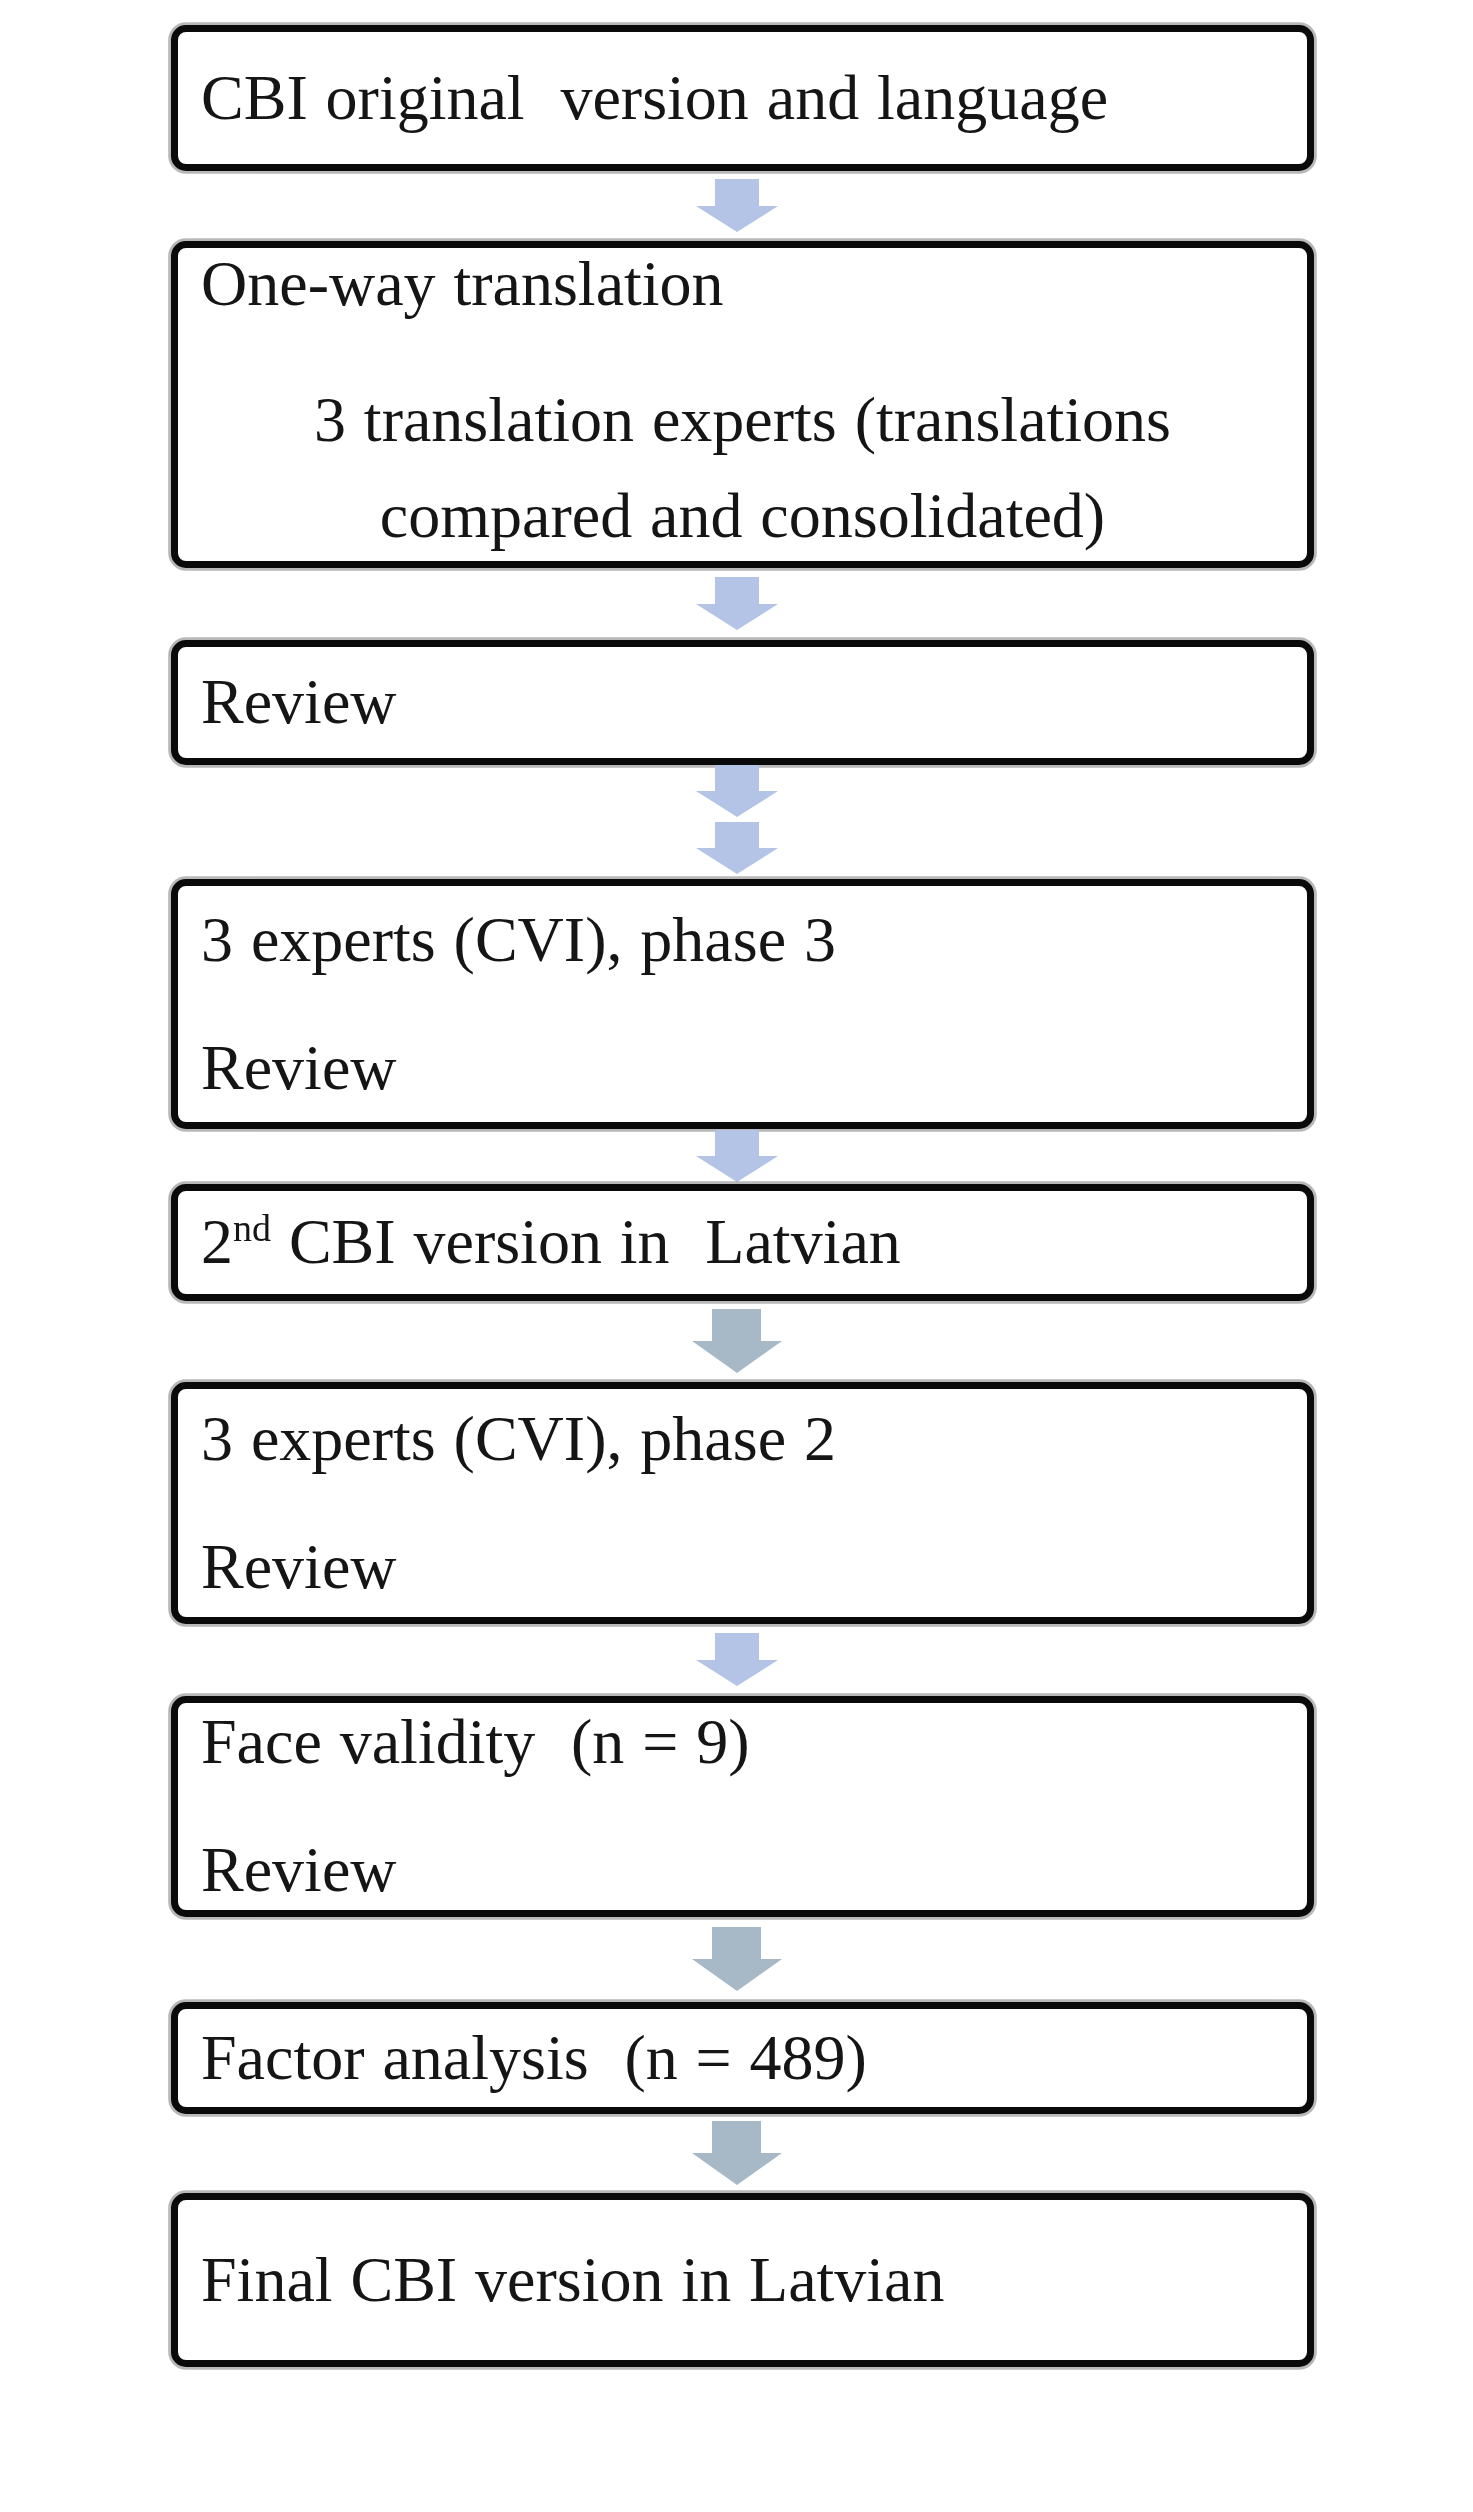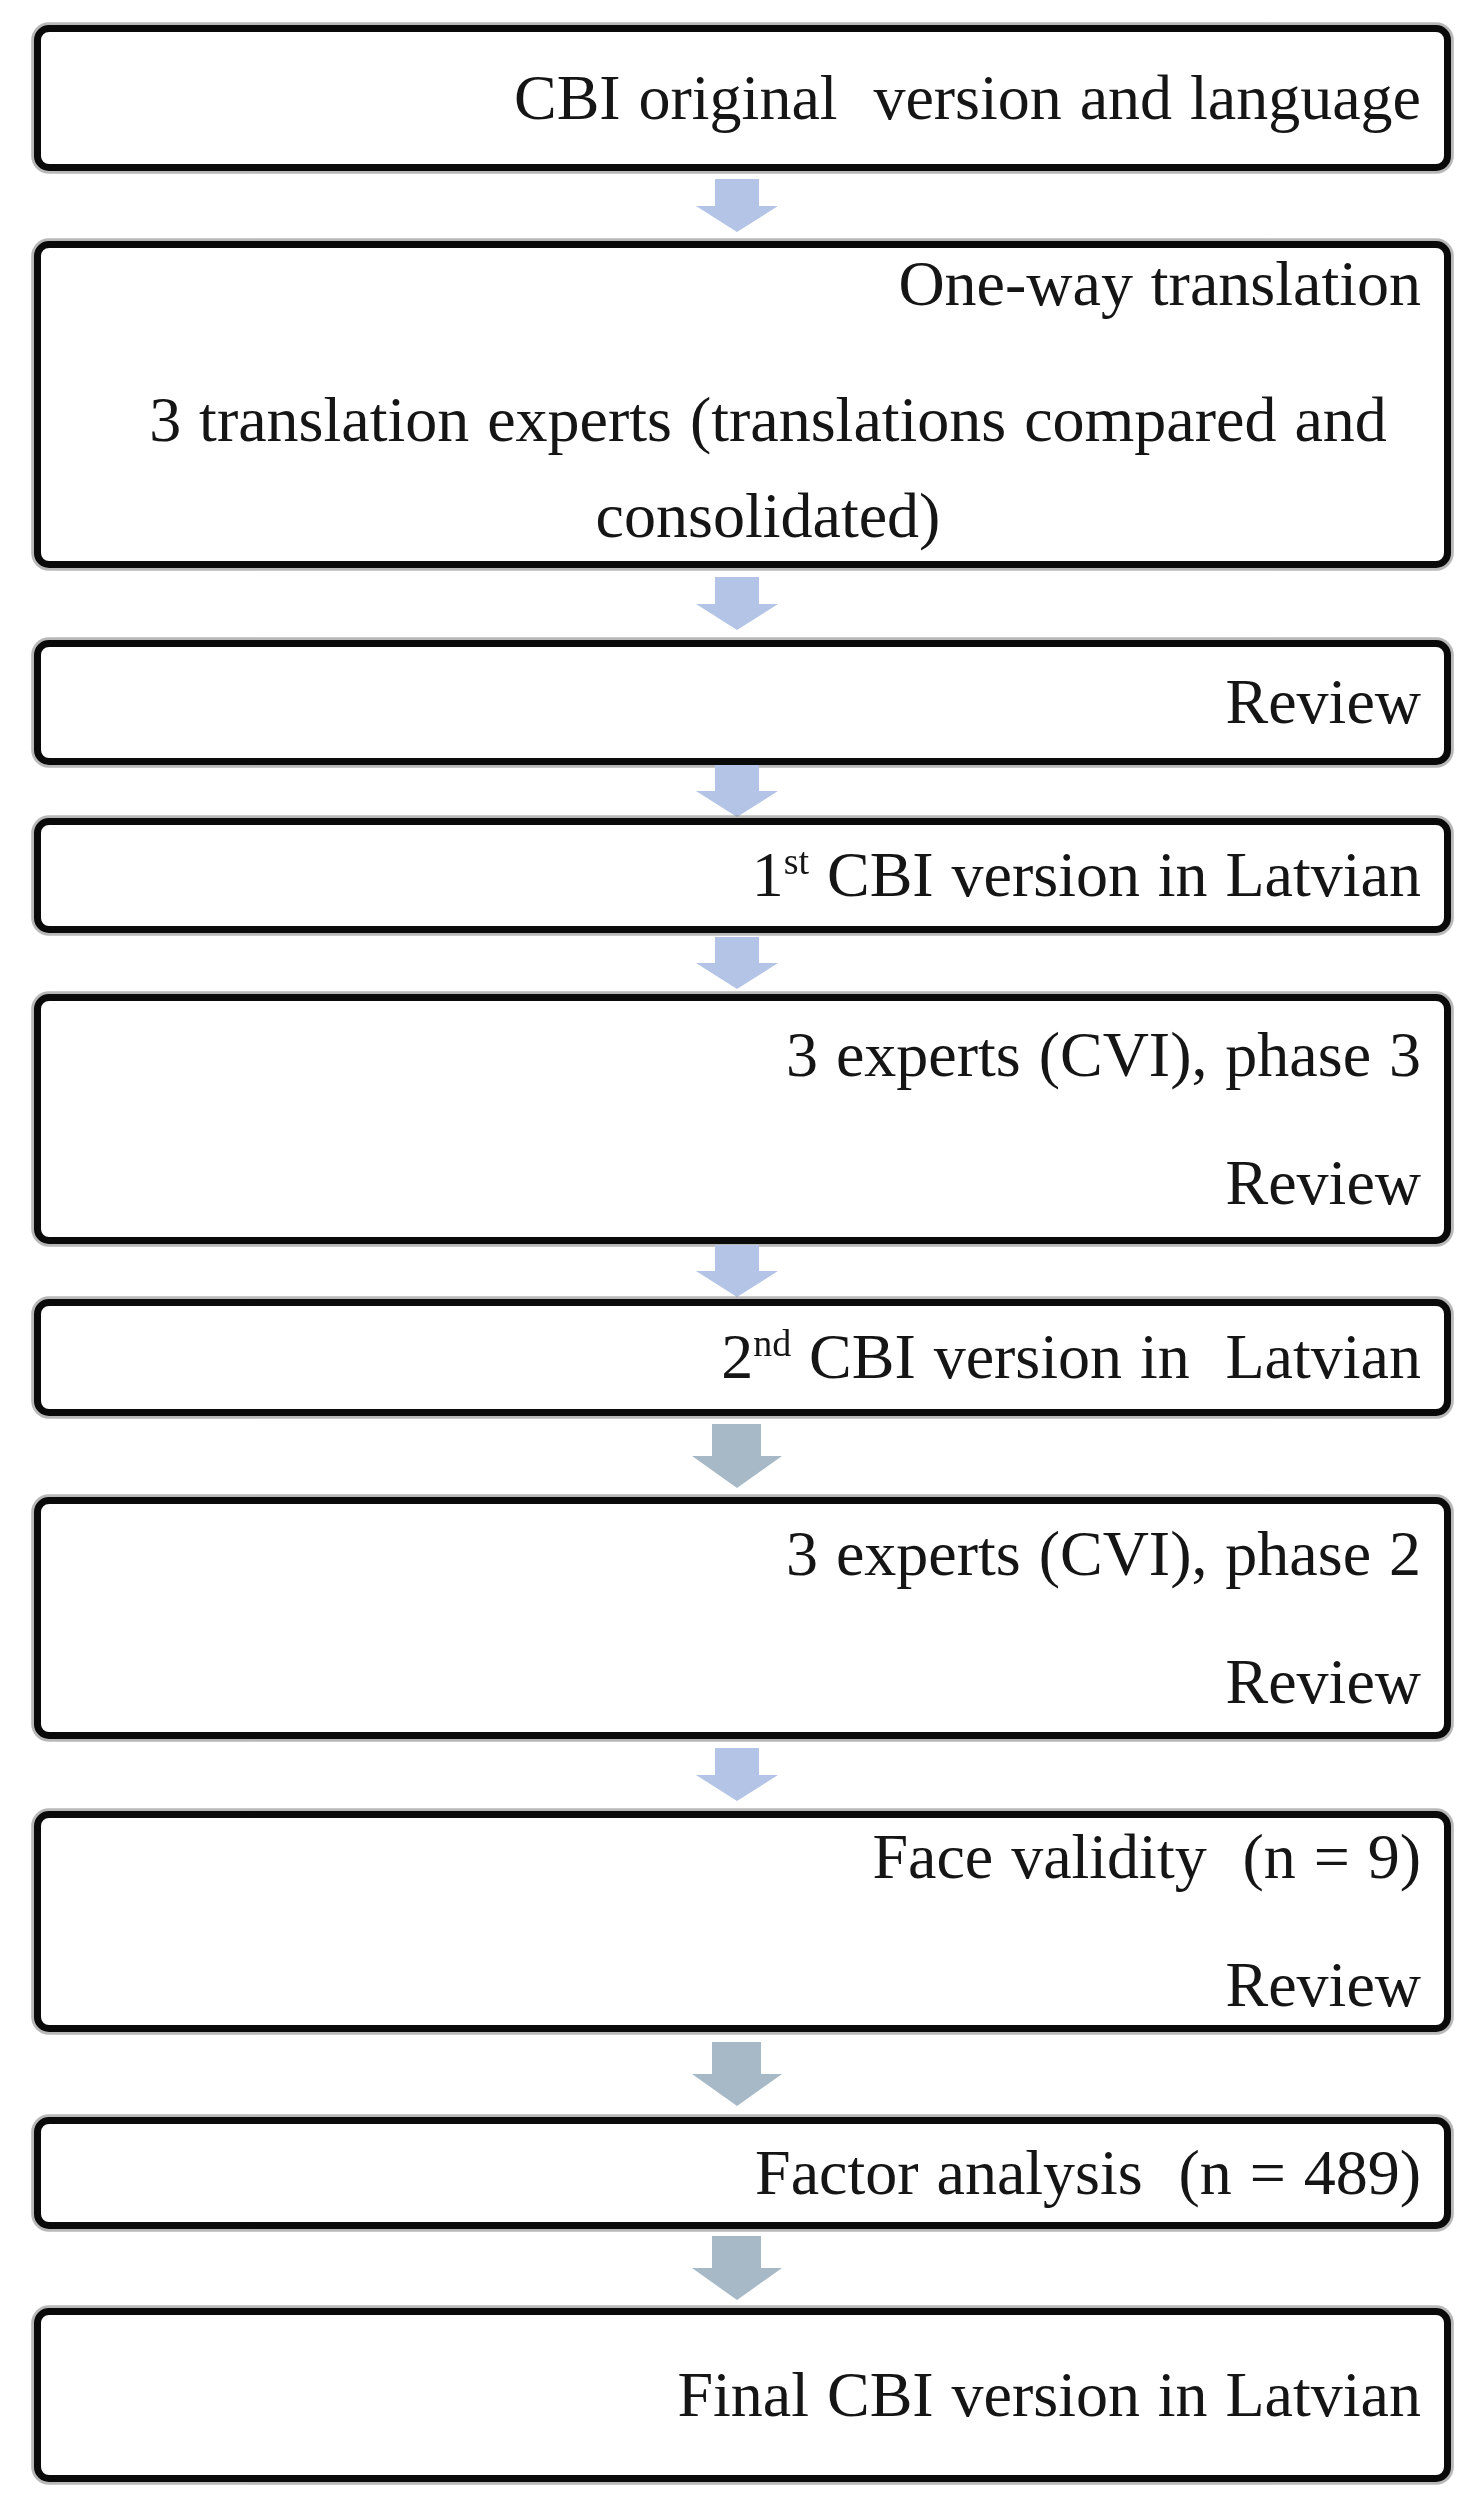--- a/index.html
+++ b/index.html
@@ -16,27 +16,27 @@
     color:var(--text);
   }
   .canvas{
     width:1473px;height:2512px;
     box-sizing:border-box;
     padding-top:24.6px;
     display:flex;flex-direction:column;align-items:center;
   }
   .box{
     box-sizing:border-box;
-    width:1417px;
+    width:1143px;
     border:7.6px solid var(--box-border);
     border-radius:15px;
     background:var(--box-fill);
     box-shadow:0 0 0 2.8px rgba(125,125,125,0.55);
     display:flex;flex-direction:column;
-    align-items:flex-end;justify-content:center;
+    align-items:flex-start;justify-content:center;
     text-align:center;
     padding:5.7px 23px;
     margin-left:12px;
   }
   .line{
     font-size:64px;
     line-height:1.25;
     white-space:pre-wrap;
     word-spacing:1.9px;
   }
@@ -107,23 +107,20 @@
     <div class="line">Review</div>
   </div>
 
   <div class="connector" style="height:53px">
     <div class="arrow arrow--blue">
       <div class="arrow-stem"></div>
       <div class="arrow-head"></div>
     </div>
   </div>
 
-  <div class="box" style="height:115px">
-    <div class="line"><span>1</span><sup>st</sup><span> CBI version in Latvian</span></div>
-  </div>
 
   <div class="connector" style="height:61px">
     <div class="arrow arrow--blue">
       <div class="arrow-stem"></div>
       <div class="arrow-head"></div>
     </div>
   </div>
 
   <div class="box two-line" style="height:250px">
     <div class="line">3 experts (CVI), phase 3</div>

